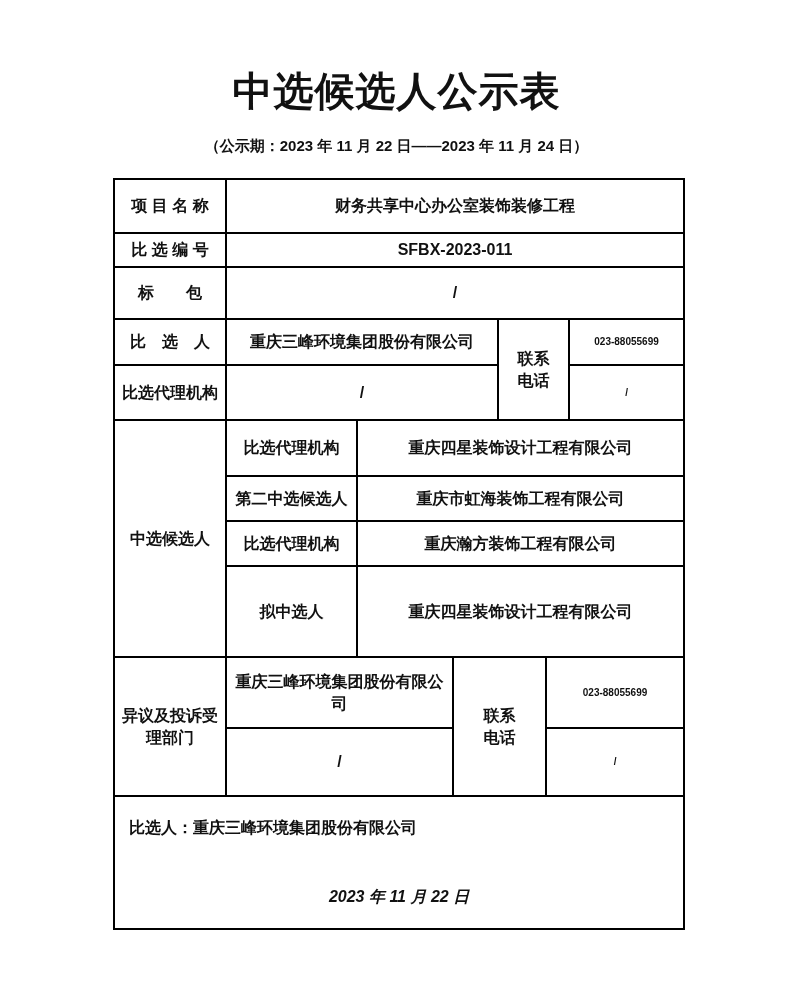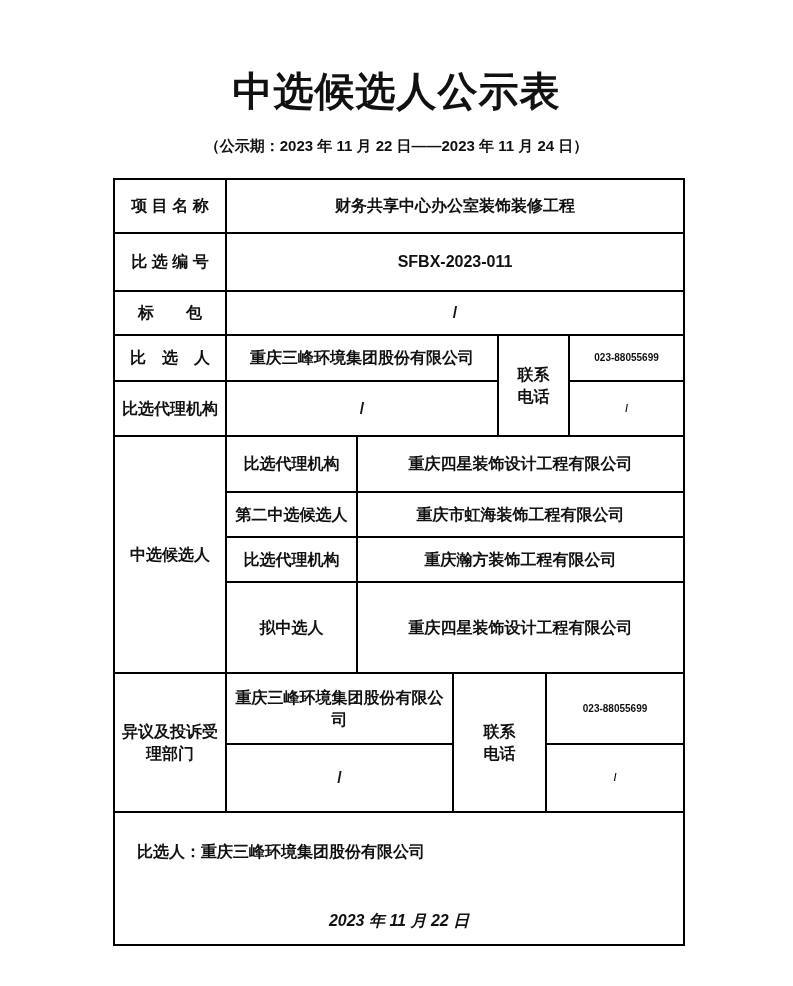--- a/index.html
+++ b/index.html
@@ -30,21 +30,21 @@
   }
   td {
     border: 2px solid #000000;
     text-align: center; vertical-align: middle;
     font-size: 16px; font-weight: bold;
     padding: 2px 4px; line-height: 1.35;
     word-break: break-all; overflow: hidden;
   }
   td.contact { white-space: pre-line; }
   td.phone   { white-space: nowrap; font-size: 10px; padding: 1px 0; }
-  td.footer-cell { vertical-align: top; text-align: left; padding: 12px; border-radius: 22px; }
+  td.footer-cell { vertical-align: top; text-align: left; padding: 4px; border-radius: 22px; }
   .footer-line1 { margin: 16px 0 0 10px; text-align: left; font-size: 16px; }
   .footer-line2 { margin-top: 47px; text-align: center; font-size: 16px; font-style: italic; }
 </style>
 </head>
 <body>
 
 <div class="doc-title">中选候选人公示表</div>
 <div class="doc-subtitle">（公示期：2023 年 11 月 22 日——2023 年 11 月 24 日）</div>
 
 <table class="main-table">
@@ -55,25 +55,25 @@
     <col style="width:45px">
       <col style="width:48px">
       <col style="width:23px">
       <col style="width:115px">
   </colgroup>
   <tbody>
     <tr style="height:54px">
       <td>项 目 名 称</td>
       <td colspan="6">财务共享中心办公室装饰装修工程</td>
     </tr>
-    <tr style="height:58px">
+    <tr style="height:34px">
       <td>比 选 编 号</td>
       <td colspan="6">SFBX-2023-011</td>
     </tr>
-    <tr style="height:44px">
+    <tr style="height:52px">
       <td>标　　包</td>
       <td colspan="6">/</td>
     </tr>
     <tr style="height:46px">
       <td>比　选　人</td>
       <td colspan="3">重庆三峰环境集团股份有限公司</td>
       <td colspan="2" rowspan="2" class="contact">联系
 电话</td>
       <td class="phone">023-88055699</td>
     </tr>

